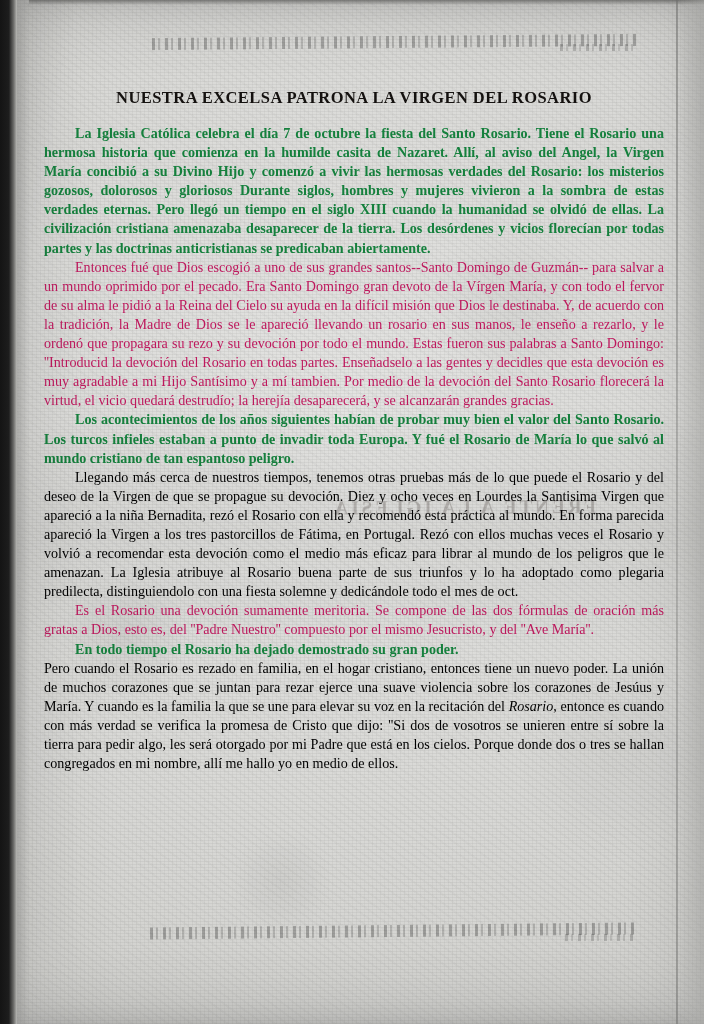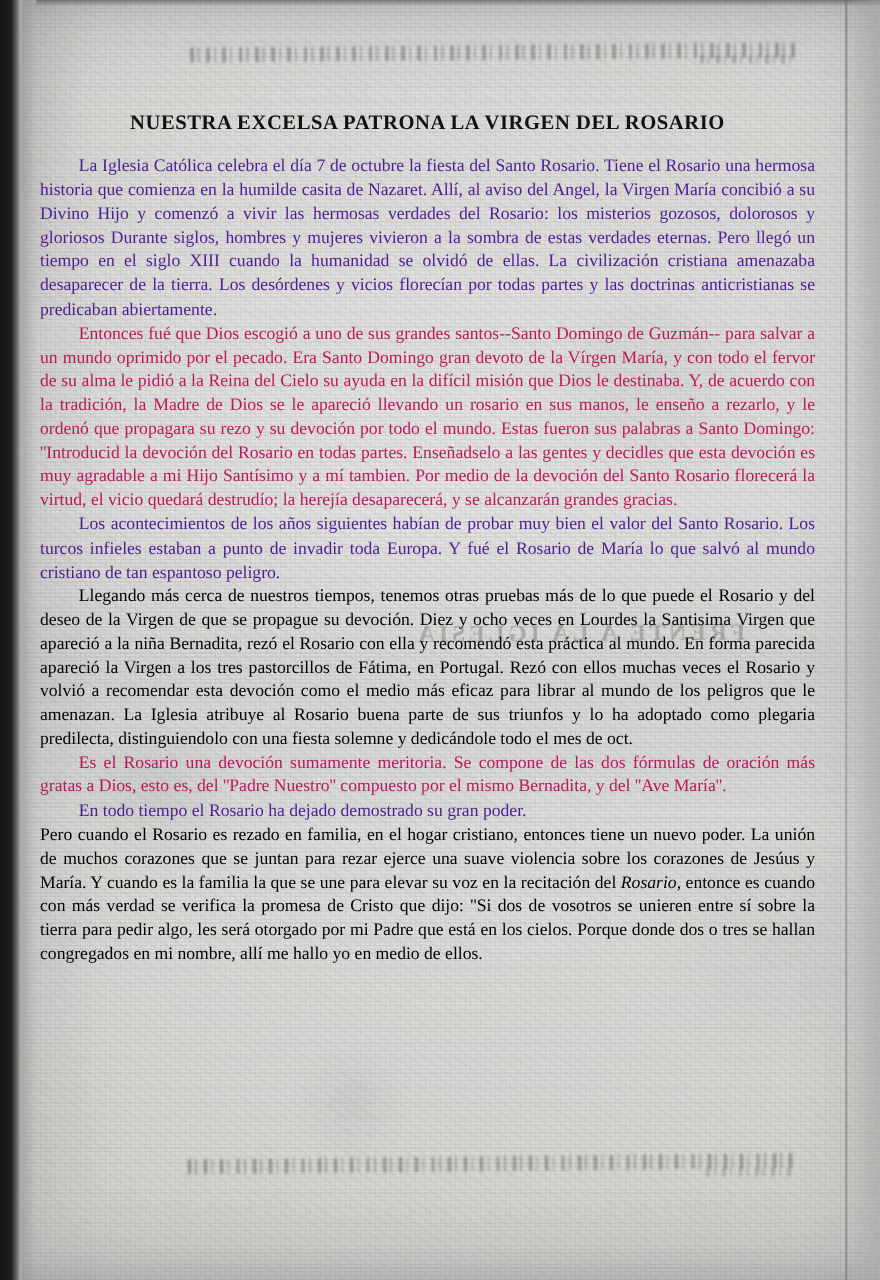--- a/index.html
+++ b/index.html
@@ -62,21 +62,21 @@
   .bleed{
     position:absolute;left:236px;top:497px;width:360px;
     font-size:19px;font-weight:700;letter-spacing:3px;white-space:nowrap;
     color:rgba(96,86,84,.30);
     transform:scaleX(-1) rotate(.4deg);
     filter:blur(.6px);
     mix-blend-mode:multiply;
   }
 
   
-  .content{position:absolute;left:32px;top:88px;width:620px;}
+  .content{position:absolute;left:44px;top:88px;width:620px;}
 
   .title{
     text-align:center;
     font-size:16.5px;
     font-weight:700;
     letter-spacing:.45px;
     color:#14110f;
     margin:0 0 16px 0;
     font-family:"Liberation Serif","DejaVu Serif",serif;
   }
@@ -86,21 +86,21 @@
     line-height:19.1px;
     color:#141210;
     text-align:justify;
     text-justify:inter-word;
   }
   .body p{margin:0;text-indent:2.2em;}
   .body p.noindent{text-indent:0;}
   .body i{}
 
   
-  .ink-a{color:#4c1d95;}
+  .ink-a{color:#15803d;font-weight:bold;}
   .ink-b{color:#be185d;}
   .ink-c{color:#000000;}
 
   .inkwash{
     position:absolute;inset:0;pointer-events:none;mix-blend-mode:multiply;opacity:.30;
     background:
       linear-gradient(180deg, rgba(255,255,255,0) 0%, rgba(150,150,148,.0) 40%, rgba(140,140,138,.28) 52%, rgba(255,255,255,0) 64%),
       linear-gradient(90deg, rgba(150,150,148,.22) 0%, rgba(255,255,255,0) 16%);
   }
   .vignette{
@@ -126,21 +126,21 @@
 
   <div class="content">
 
     <h1 class="title">NUESTRA EXCELSA PATRONA LA VIRGEN DEL ROSARIO</h1>
 
     <div class="body">
       <p class="ink-a">La Iglesia Católica celebra el día 7 de octubre la fiesta del Santo Rosario. Tiene el Rosario una hermosa historia que comienza en la humilde casita de Nazaret. Allí, al aviso del Angel, la Virgen María concibió a su Divino Hijo y comenzó a vivir las hermosas verdades del Rosario: los misterios gozosos, dolorosos y gloriosos Durante siglos, hombres y mujeres vivieron a la sombra de estas verdades eternas. Pero llegó un tiempo en el siglo XIII cuando la humanidad se olvidó de ellas. La civilización cristiana amenazaba desaparecer de la tierra. Los desórdenes y vicios florecían por todas partes y las doctrinas anticristianas se predicaban abiertamente.</p>
       <p class="ink-b">Entonces fué que Dios escogió a uno de sus grandes santos--Santo Domingo de Guzmán-- para salvar a un mundo oprimido por el pecado. Era Santo Domingo gran devoto de la Vírgen María, y con todo el fervor de su alma le pidió a la Reina del Cielo su ayuda en la difícil misión que Dios le destinaba. Y, de acuerdo con la tradición, la Madre de Dios se le apareció llevando un rosario en sus manos, le enseño a rezarlo, y le ordenó que propagara su rezo y su devoción por todo el mundo. Estas fueron sus palabras a Santo Domingo: ''Introducid la devoción del Rosario en todas partes. Enseñadselo a las gentes y decidles que esta devoción es muy agradable a mi Hijo Santísimo y a mí tambien. Por medio de la devoción del Santo Rosario florecerá la virtud, el vicio quedará destrudío; la herejía desaparecerá, y se alcanzarán grandes gracias.</p>
       <p class="ink-a">Los acontecimientos de los años siguientes habían de probar muy bien el valor del Santo Rosario. Los turcos infieles estaban a punto de invadir toda Europa. Y fué el Rosario de María lo que salvó al mundo cristiano de tan espantoso peligro.</p>
       <p class="ink-c">Llegando más cerca de nuestros tiempos, tenemos otras pruebas más de lo que puede el Rosario y del deseo de la Virgen de que se propague su devoción. Diez y ocho veces en Lourdes la Santisima Virgen que apareció a la niña Bernadita, rezó el Rosario con ella y recomendó esta práctica al mundo. En forma parecida apareció la Virgen a los tres pastorcillos de Fátima, en Portugal. Rezó con ellos muchas veces el Rosario y volvió a recomendar esta devoción como el medio más eficaz para librar al mundo de los peligros que le amenazan. La Iglesia atribuye al Rosario buena parte de sus triunfos y lo ha adoptado como plegaria predilecta, distinguiendolo con una fiesta solemne y dedicándole todo el mes de oct.</p>
-      <p class="ink-b">Es el Rosario una devoción sumamente meritoria. Se compone de las dos fórmulas de oración más gratas a Dios, esto es, del ''Padre Nuestro'' compuesto por el mismo Bernadita, y del ''Ave María''.</p>
+      <p class="ink-b">Es el Rosario una devoción sumamente meritoria. Se compone de las dos fórmulas de oración más gratas a Dios, esto es, del ''Padre Nuestro'' compuesto por el mismo Jesucristo, y del ''Ave María''.</p>
       <p class="ink-a">En todo tiempo el Rosario ha dejado demostrado su gran poder.</p>
       <p class="ink-c noindent"><span>Pero cuando el Rosario es rezado en familia, en el hogar cristiano, entonces tiene un nuevo poder. La unión de muchos corazones que se juntan para rezar ejerce una suave violencia sobre los corazones de Jesúus y María. Y cuando es la familia la que se une para elevar su voz en la recitación del </span><i>Rosario</i><span>, entonce es cuando con más verdad se verifica la promesa de Cristo que dijo: ''Si dos de vosotros se unieren entre sí sobre la tierra para pedir algo, les será otorgado por mi Padre que está en los cielos. Porque donde dos o tres se hallan congregados en mi nombre, allí me hallo yo en medio de ellos.</span></p>
     </div>
   </div>
 
   <div class="inkwash"></div>
   <div class="vignette"></div>
 
   <div class="edge-top"></div>
   <div class="gutter-left"></div>

